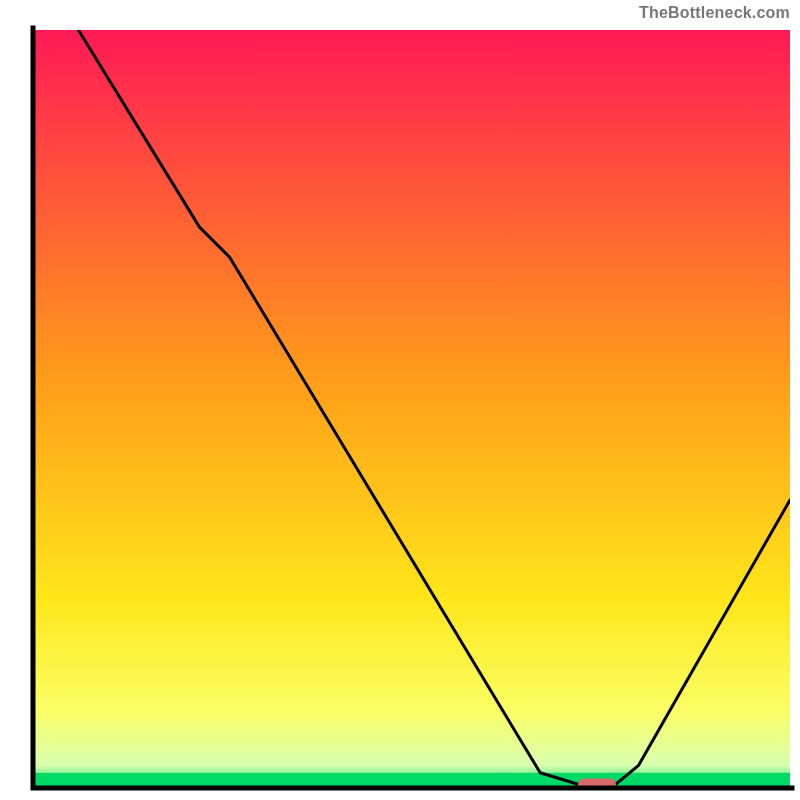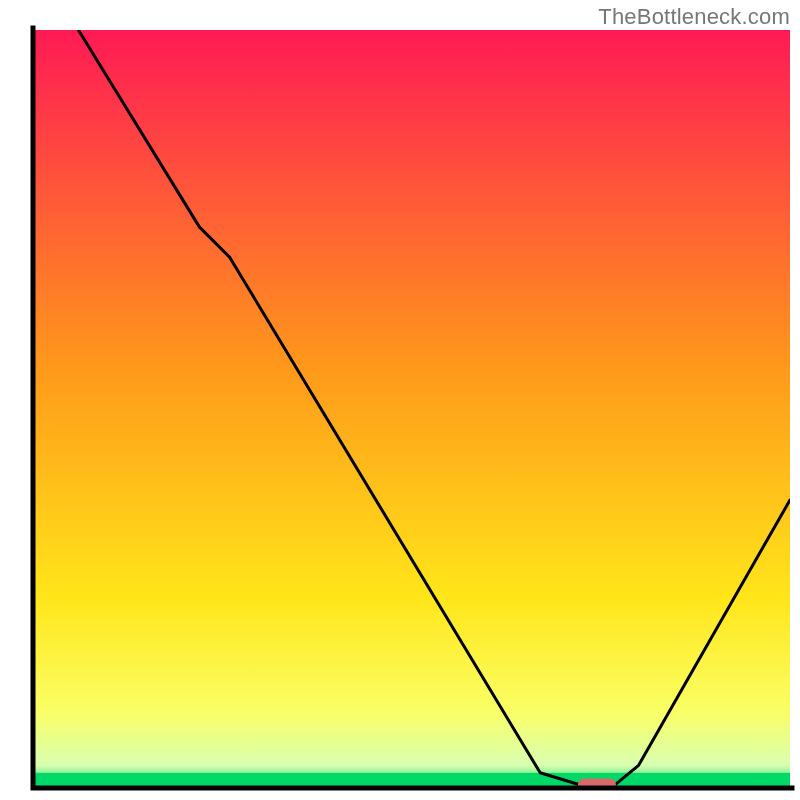--- a/index.html
+++ b/index.html
@@ -12,22 +12,22 @@
   }
   .container {
     position: relative;
     width: 800px;
     height: 800px;
   }
   .watermark {
     position: absolute;
     top: 4px;
     right: 10px;
-    font-size: 22px;
-    font-weight: 400;
+    font-size: 16px;
+    font-weight: 700;
     color: #777777;
     letter-spacing: 0.2px;
   }
   svg {
     position: absolute;
     top: 0;
     left: 0;
   }
 </style>
 </head>

